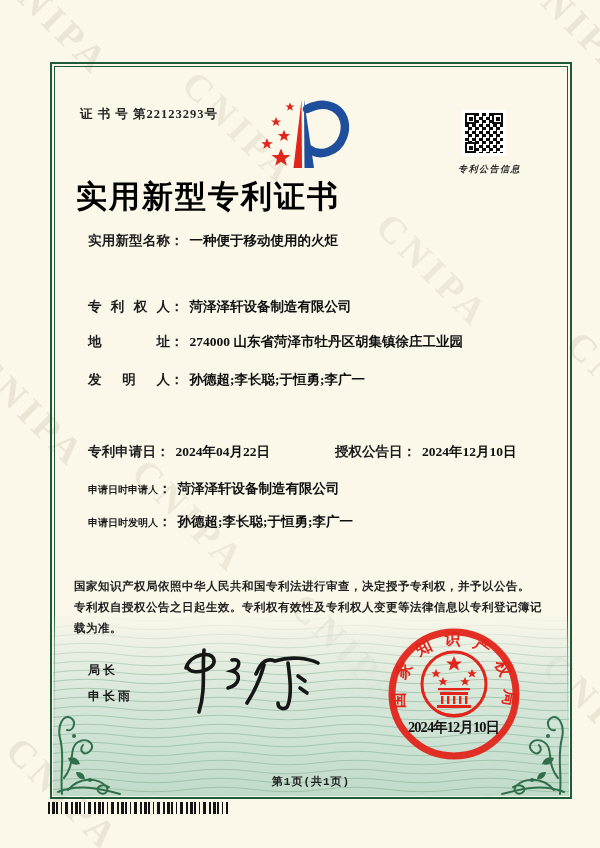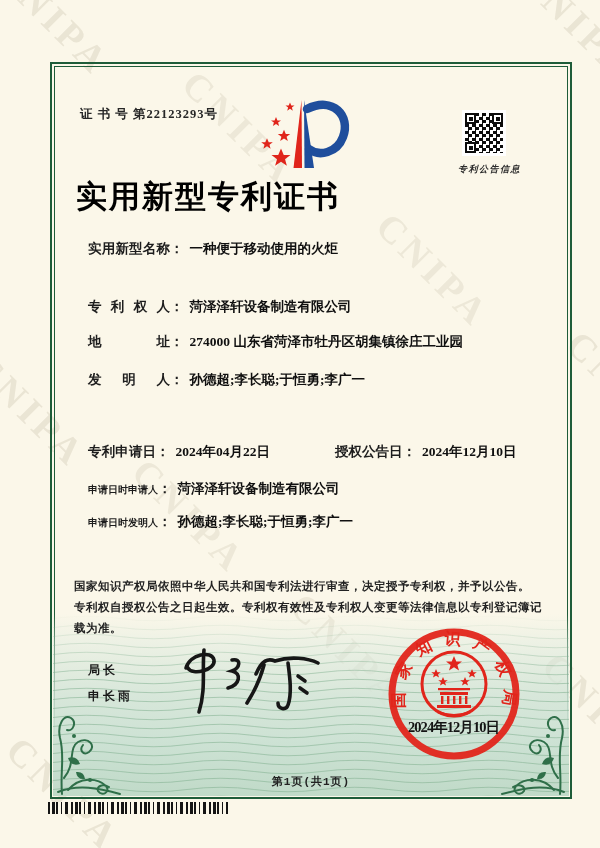--- a/index.html
+++ b/index.html
@@ -192,21 +192,21 @@
         <div class="finder tl"></div>
         <div class="finder tr"></div>
         <div class="finder bl"></div>
       </div>
     </div>
     <div class="qr-caption">专利公告信息</div>
   </div>
 
   <div class="title">实用新型专利证书</div>
 
-  <div class="frow" style="top:176px">
+  <div class="frow" style="top:168px">
     <span class="jlbl">实用新型名称</span><span class="colon">：</span><span class="val">一种便于移动使用的火炬</span>
   </div>
   <div class="frow" style="top:234px">
     <span class="jlbl">专利权人</span><span class="colon">：</span><span class="val">菏泽泽轩设备制造有限公司</span>
   </div>
   <div class="frow" style="top:269px">
     <span class="jlbl">地址</span><span class="colon">：</span><span class="val">274000 山东省菏泽市牡丹区胡集镇徐庄工业园</span>
   </div>
   <div class="frow" style="top:307px">
     <span class="jlbl">发明人</span><span class="colon">：</span><span class="val">孙德超;李长聪;于恒勇;李广一</span>

